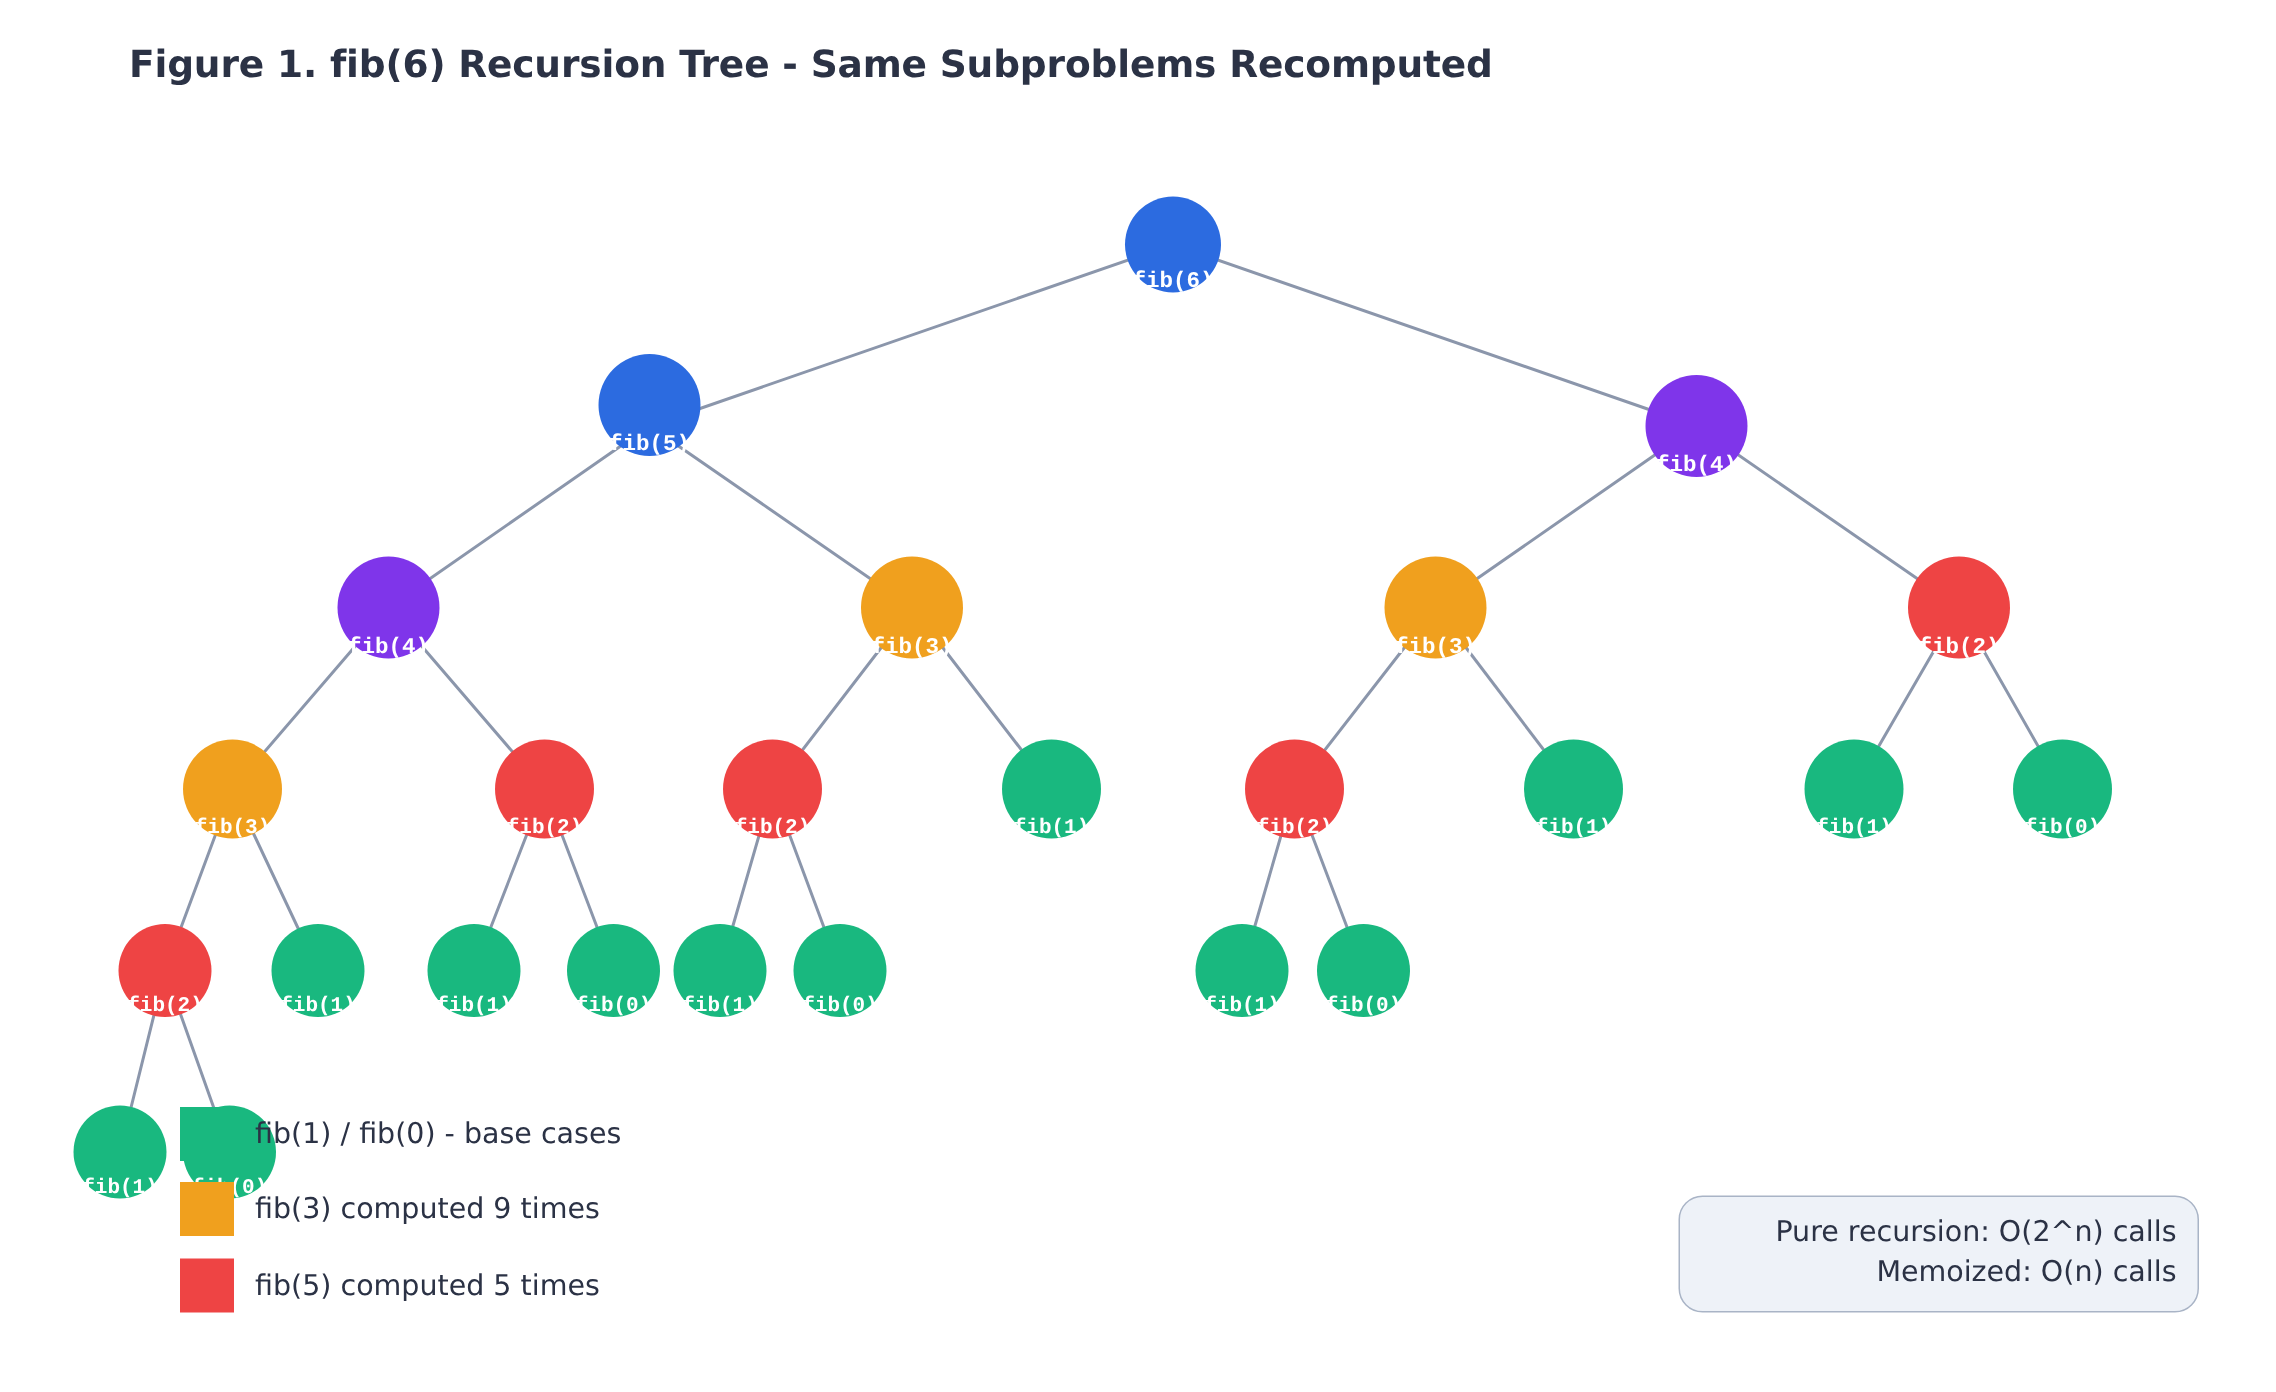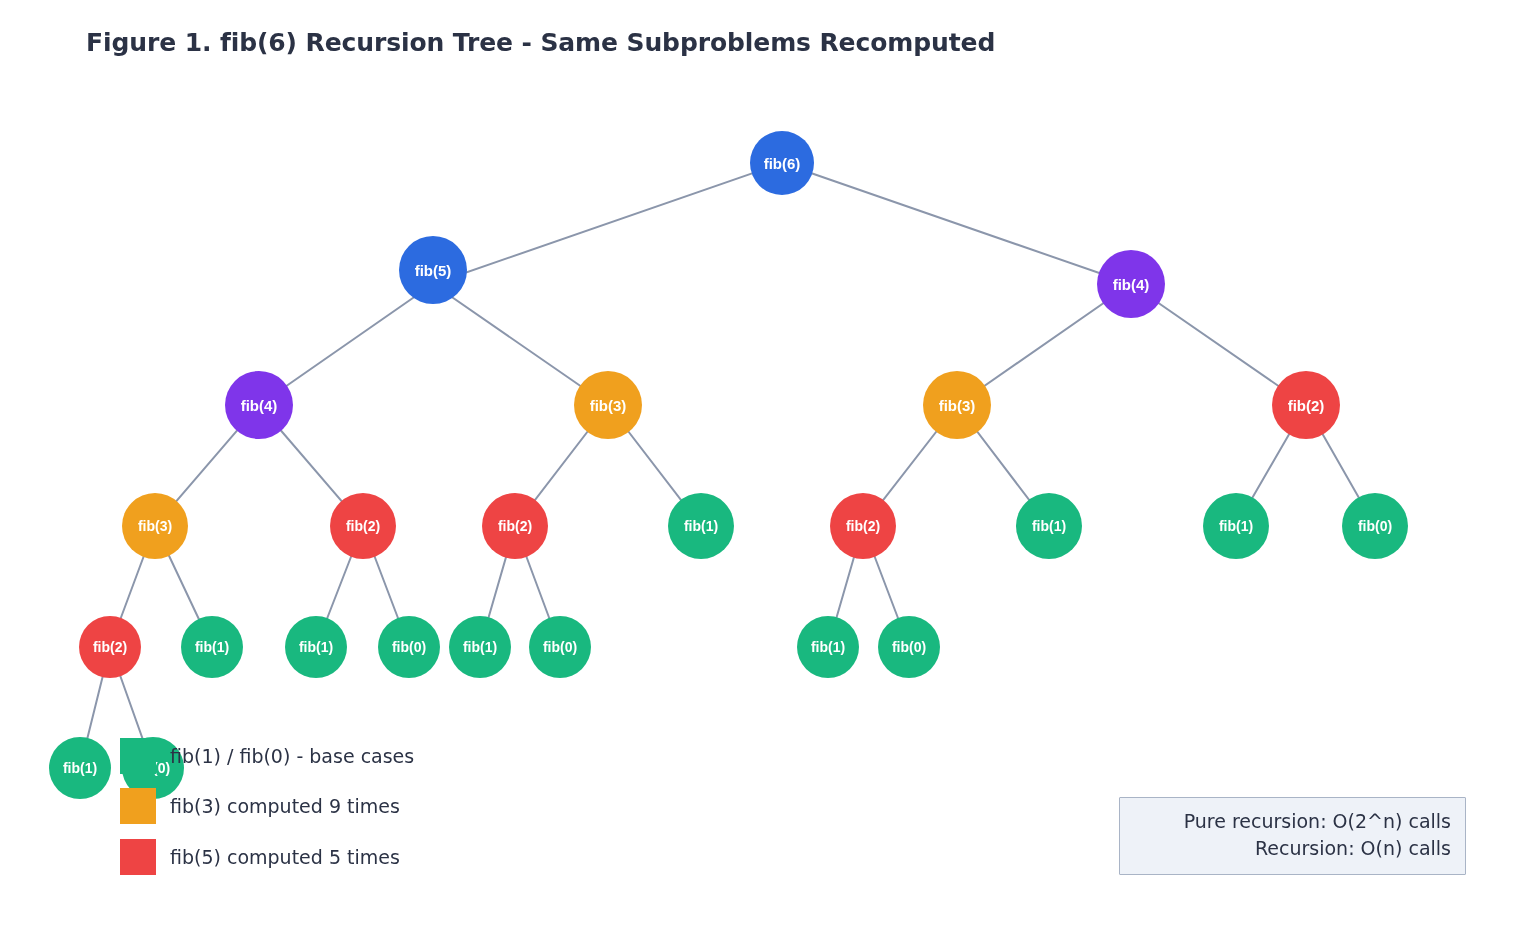--- a/index.html
+++ b/index.html
@@ -30,24 +30,24 @@
     position: absolute;
     left: 0;
     top: 0;
     width: 1517px;
     height: 928px;
   }
   .node {
     position: absolute;
     border-radius: 50%;
     display: flex;
-    align-items: center;
+    align-items: flex-end;
     justify-content: center;
     color: #ffffff;
-    font-family: Liberation Sans, sans-serif;
+    font-family: Liberation Mono, monospace;
     font-weight: bold;
     box-sizing: border-box;
     user-select: none;
   }
   .node-label {
     pointer-events: none;
     line-height: 1;
   }
   
   #legend {
@@ -76,21 +76,21 @@
   }
   
   #infobox {
     position: absolute;
     left: 1119px;
     top: 797px;
     width: 347px;
     box-sizing: border-box;
     background: #eef2f8;
     border: 1.5px solid #a9b4c6;
-    border-radius: 1px;
+    border-radius: 16px;
     padding: 10px 14px 12px 14px;
     text-align: right;
   }
   #infobox .info-line {
     font-family: "DejaVu Sans", sans-serif;
     font-size: 19px;
     color: #2b3245;
     line-height: 1.42;
     white-space: nowrap;
   }
@@ -217,16 +217,16 @@
         <div class="legend-text">fib(3) computed 9 times</div>
       </div>
       <div class="legend-row" style="top: 101px;">
         <div class="legend-swatch" style="background: rgb(238, 68, 68);"></div>
         <div class="legend-text">fib(5) computed 5 times</div>
       </div>
     </div>
 
   <div id="infobox">
     <div class="info-line">Pure recursion: O(2^n) calls</div>
-    <div class="info-line">Recursion: O(n) calls</div>
+    <div class="info-line">Memoized: O(n) calls</div>
   </div>
 
 </div>
 
 </body></html>

